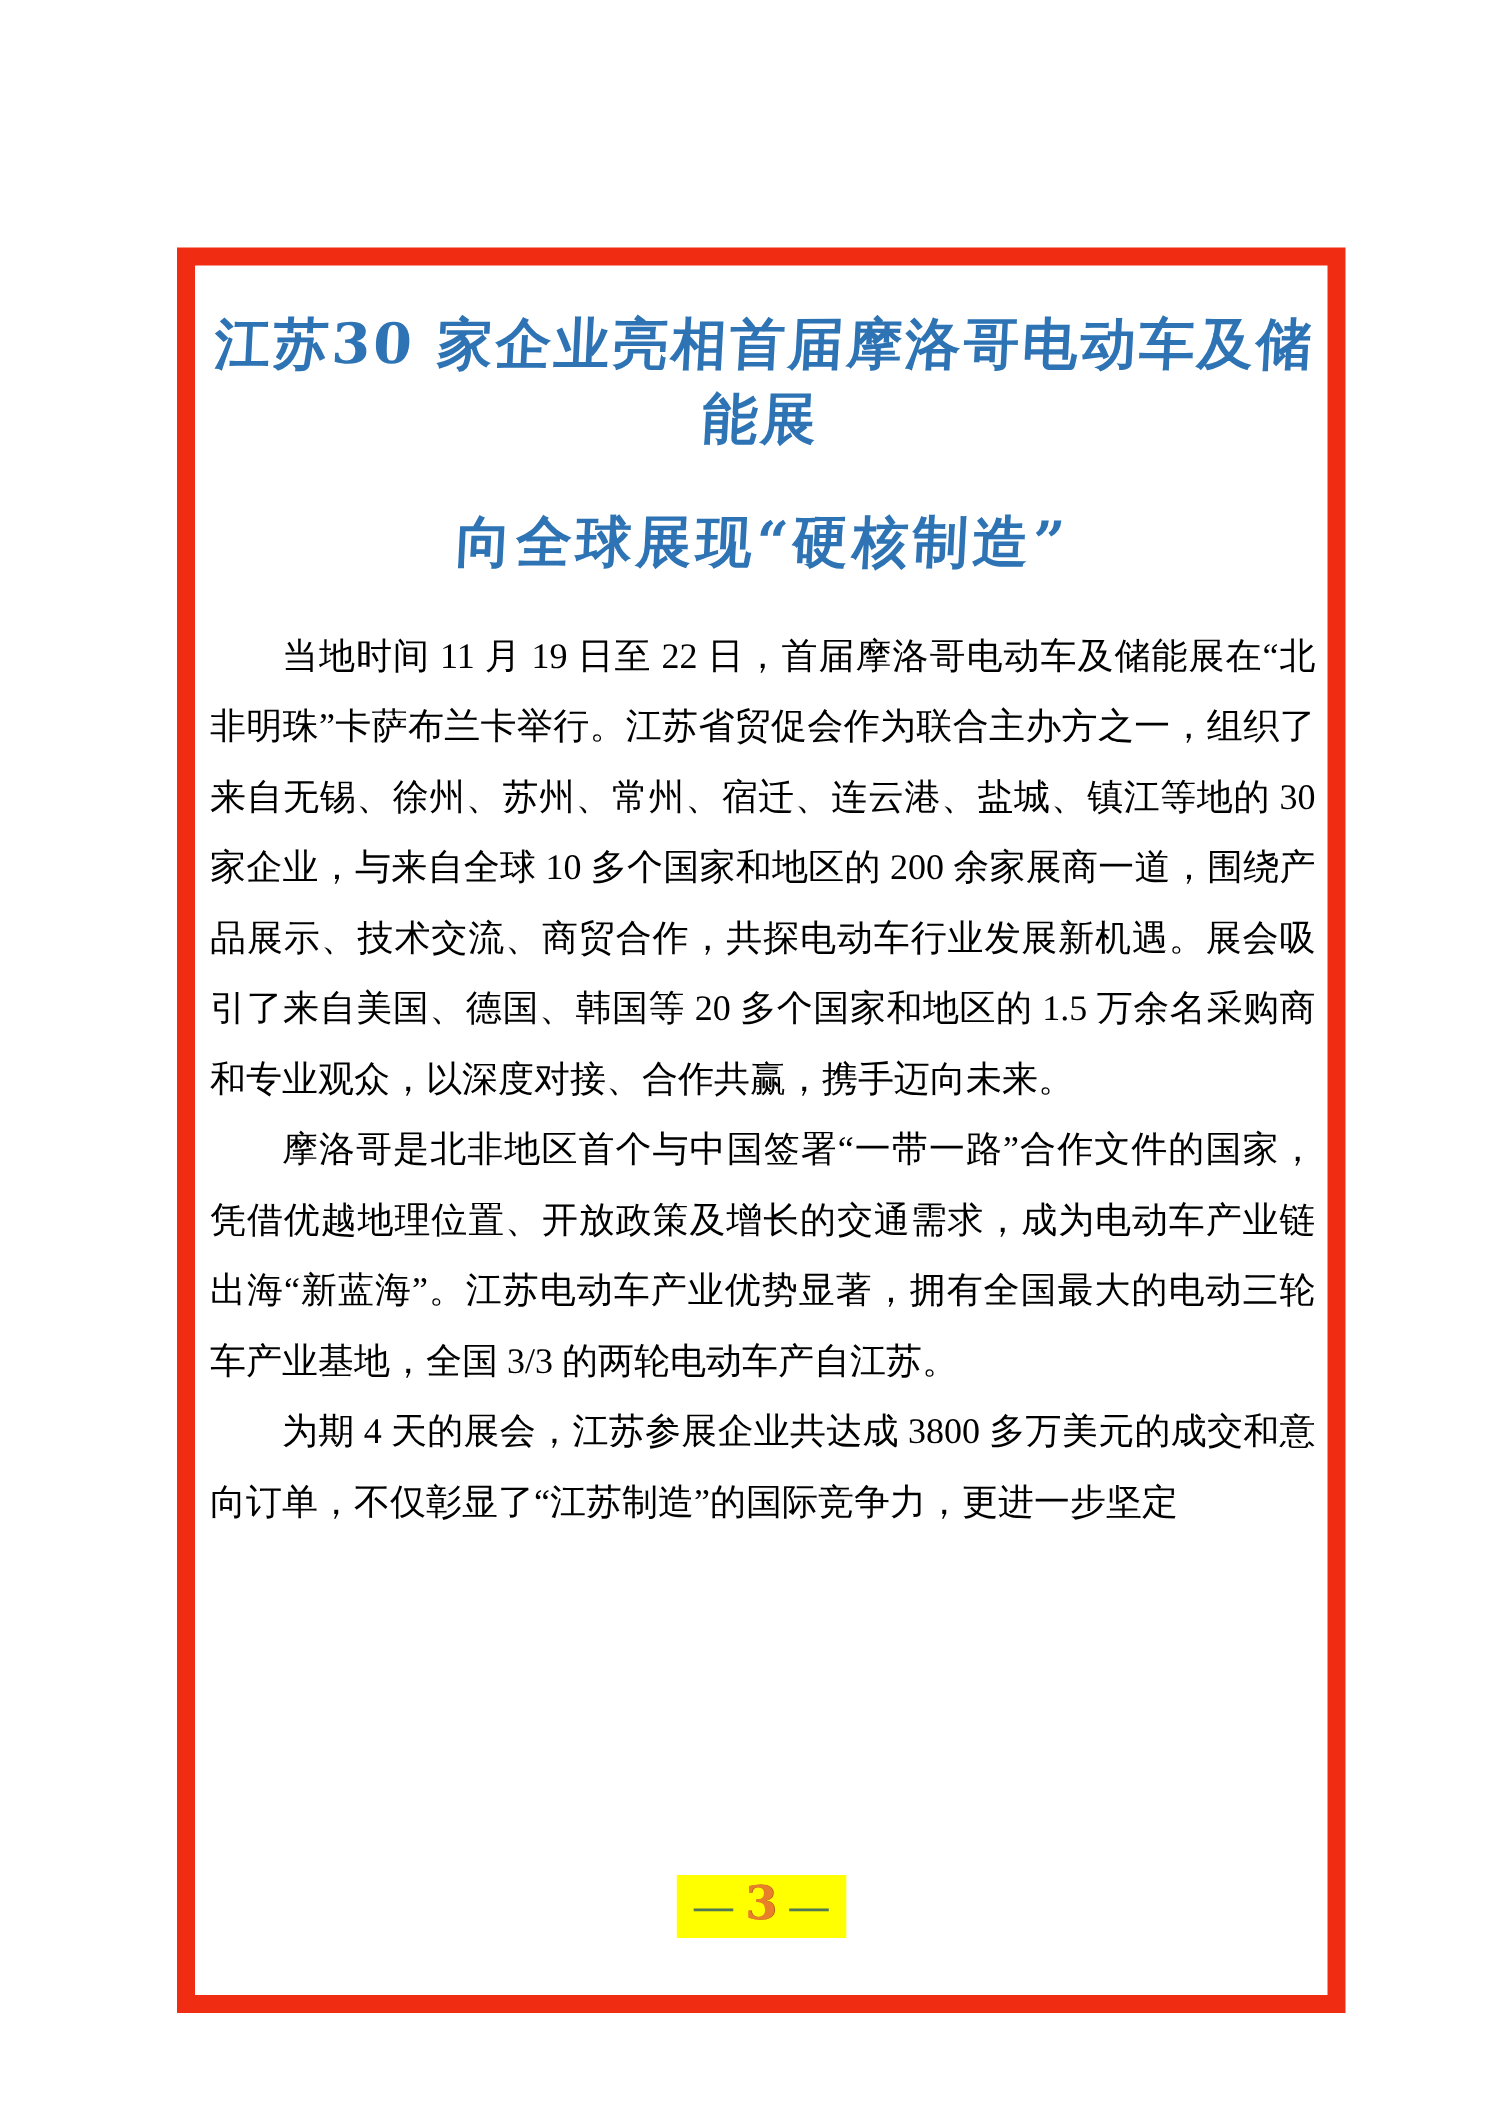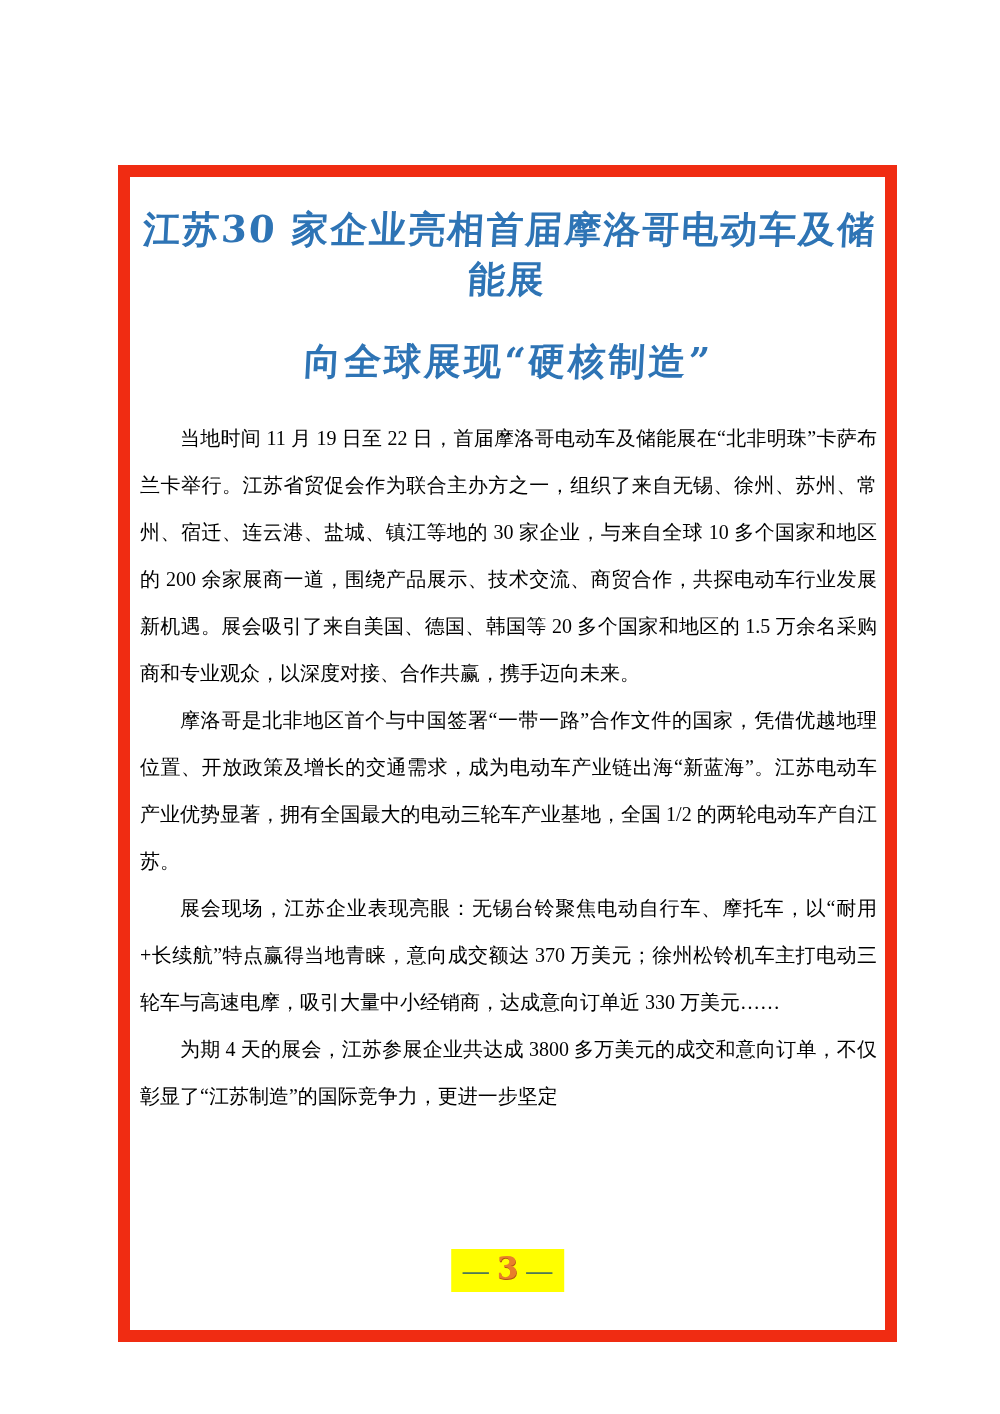--- a/index.html
+++ b/index.html
@@ -43,21 +43,21 @@
     transform:skewX(-3deg);
   }
   .title-line2{
     margin-top:32px;
     font-size:37px;
     letter-spacing:3px;
     transform:skewX(-3deg);
   }
   .body-text{
     margin-top:28px;
-    font-size:20px;
+    font-size:24px;
     line-height:47px;
     color:#000000;
     text-align:justify;
   }
   .body-text p{
     margin:0;
     text-indent:2em;
   }
   .section-heading{
     font-family:"Liberation Sans","DejaVu Sans",sans-serif;
@@ -95,22 +95,21 @@
 <div class="frame">
   <div class="content">
 
     <div class="title-block">
       <div class="title-line1">江苏30 家企业亮相首届摩洛哥电动车及储能展</div>
       <div class="title-line2">向全球展现“硬核制造”</div>
     </div>
 
     <div class="body-text">
       <p>当地时间 11 月 19 日至 22 日，首届摩洛哥电动车及储能展在“北非明珠”卡萨布兰卡举行。江苏省贸促会作为联合主办方之一，组织了来自无锡、徐州、苏州、常州、宿迁、连云港、盐城、镇江等地的 30 家企业，与来自全球 10 多个国家和地区的 200 余家展商一道，围绕产品展示、技术交流、商贸合作，共探电动车行业发展新机遇。展会吸引了来自美国、德国、韩国等 20 多个国家和地区的 1.5 万余名采购商和专业观众，以深度对接、合作共赢，携手迈向未来。</p>
-      <p>摩洛哥是北非地区首个与中国签署“一带一路”合作文件的国家，凭借优越地理位置、开放政策及增长的交通需求，成为电动车产业链出海“新蓝海”。江苏电动车产业优势显著，拥有全国最大的电动三轮车产业基地，全国 1/2 的两轮电动车产自江苏。</p>
-      <p>展会现场，江苏企业表现亮眼：无锡台铃聚焦电动自行车、摩托车，以“耐用+长续航”特点赢得当地青睐，意向成交额达 370 万美元；徐州松铃机车主打电动三轮车与高速电摩，吸引大量中小经销商，达成意向订单近 330 万美元……</p>
+      <p>摩洛哥是北非地区首个与中国签署“一带一路”合作文件的国家，凭借优越地理位置、开放政策及增长的交通需求，成为电动车产业链出海“新蓝海”。江苏电动车产业优势显著，拥有全国最大的电动三轮车产业基地，全国 3/3 的两轮电动车产自江苏。</p>
       <p>为期 4 天的展会，江苏参展企业共达成 3800 多万美元的成交和意向订单，不仅彰显了“江苏制造”的国际竞争力，更进一步坚定</p>
     </div>
 
     <div class="page-footer">
       <span class="dash">—</span><span class="num">3</span><span class="dash">—</span>
     </div>
 
   </div>
 </div>
 

